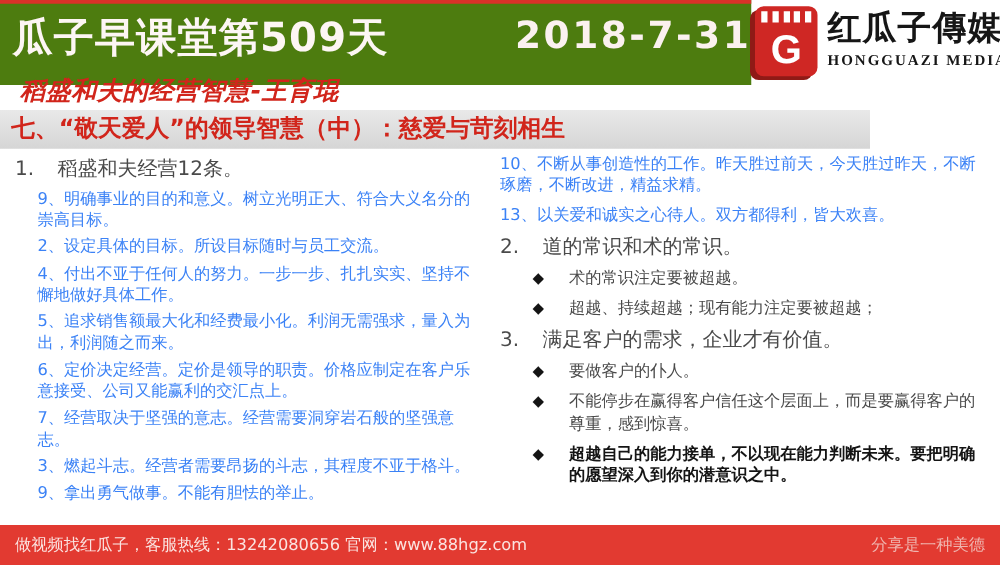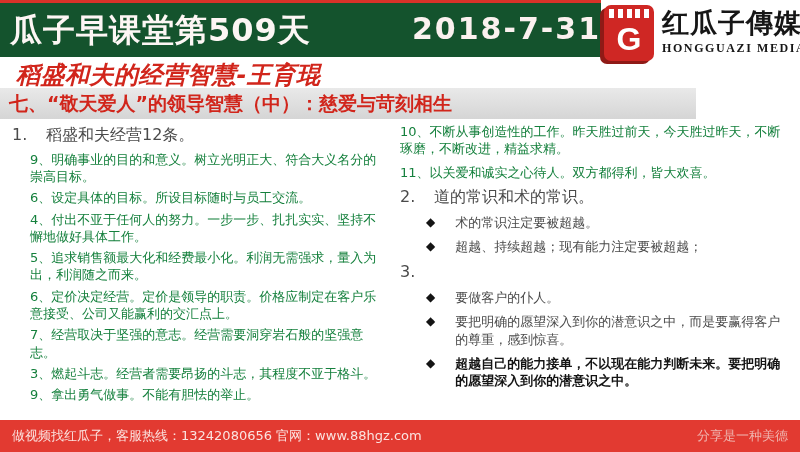--- a/index.html
+++ b/index.html
@@ -12,22 +12,22 @@
   .page {
     position: relative;
     width: 800px; height: 452px;
     background: #ffffff;
     overflow: hidden;
   }
 
   
   .banner {
     position: absolute; left: 0; top: 0;
-    width: 601px; height: 57px;
-    background: #14532d;
+    width: 601px; height: 68px;
+    background: #4d7c0f;
     border-top: 3px solid #d93229;
   }
   .banner-title {
     position: absolute; left: 10px; top: 6px;
     font-size: 32px; font-weight: bold;
     color: #fdf6f4; letter-spacing: 1px;
     white-space: nowrap;
   }
   .banner-date {
     position: absolute; left: 412px; top: 8px;
@@ -74,21 +74,21 @@
   }
   .logo-en {
     font-family: "Liberation Serif", serif;
     font-size: 12px; font-weight: bold; color: #161616;
     letter-spacing: 1.6px; margin-top: 3px; white-space: nowrap;
   }
 
   
   .subtitle {
     position: absolute; left: 16px; top: 59px;
-    font-size: 24px; font-weight: bold; font-style: italic;
+    font-size: 20px; font-weight: bold; font-style: italic;
     color: #d1251b; letter-spacing: 0.5px;
     white-space: nowrap;
   }
 
   
   .section-bar {
     position: absolute; left: 0; top: 88px;
     width: 696px; height: 31px;
     background: linear-gradient(#e9e9e9, #d5d5d5);
   }
@@ -110,21 +110,21 @@
 
   .col-heading {
     display: flex;
     font-size: 16px; color: #4a4a4a;
     margin: 2px 0 5px 0; line-height: 1.3;
   }
   .col-heading .num { flex: 0 0 34px; }
 
   p.item {
     font-size: 13px; line-height: 1.33;
-    margin: 0 0 4px 18px; color: #15803d;
+    margin: 0 0 4px 18px; color: #3b82f6;
   }
   .col-right p.item { margin-left: 2px; margin-bottom: 6px; }
 
   .row-heading {
     display: flex;
     font-size: 16px; color: #4a4a4a;
     margin: 4px 0 6px 2px; line-height: 1.3;
   }
   .row-heading .num { flex: 0 0 34px; }
 
@@ -186,58 +186,59 @@
   </div>
 
   <div class="content">
 
     <div class="col-left">
       <div class="col-heading">
         <span class="num">1.</span>
         <span>稻盛和夫经营12条。</span>
       </div>
       <p class="item">9、明确事业的目的和意义。树立光明正大、符合大义名分的崇高目标。</p>
-      <p class="item">6、设定具体的目标。所设目标随时与员工交流。</p>
+      <p class="item">2、设定具体的目标。所设目标随时与员工交流。</p>
       <p class="item">4、付出不亚于任何人的努力。一步一步、扎扎实实、坚持不懈地做好具体工作。</p>
       <p class="item">5、追求销售额最大化和经费最小化。利润无需强求，量入为出，利润随之而来。</p>
       <p class="item">6、定价决定经营。定价是领导的职责。价格应制定在客户乐意接受、公司又能赢利的交汇点上。</p>
       <p class="item">7、经营取决于坚强的意志。经营需要洞穿岩石般的坚强意志。</p>
       <p class="item">3、燃起斗志。经营者需要昂扬的斗志，其程度不亚于格斗。</p>
       <p class="item">9、拿出勇气做事。不能有胆怯的举止。</p>
     </div>
 
     <div class="col-right">
       <p class="item">10、不断从事创造性的工作。昨天胜过前天，今天胜过昨天，不断琢磨，不断改进，精益求精。</p>
-      <p class="item">11、以关爱和诚实之心待人。双方都得利，皆大欢喜。</p>
+      <p class="item">13、以关爱和诚实之心待人。双方都得利，皆大欢喜。</p>
 
       <div class="row-heading">
         <span class="num">2.</span>
         <span>道的常识和术的常识。</span>
       </div>
 
       <div class="row-bullet">
         <span class="diamond">◆</span>
         <span>术的常识注定要被超越。</span>
       </div>
       <div class="row-bullet">
         <span class="diamond">◆</span>
         <span>超越、持续超越；现有能力注定要被超越；</span>
       </div>
 
       <div class="row-heading">
         <span class="num">3.</span>
+        <span>满足客户的需求，企业才有价值。</span>
       </div>
 
       <div class="row-bullet">
         <span class="diamond">◆</span>
         <span>要做客户的仆人。</span>
       </div>
       <div class="row-bullet">
         <span class="diamond">◆</span>
-        <span>要把明确的愿望深入到你的潜意识之中，而是要赢得客户的尊重，感到惊喜。</span>
+        <span>不能停步在赢得客户信任这个层面上，而是要赢得客户的尊重，感到惊喜。</span>
       </div>
       <div class="row-bullet bold">
         <span class="diamond">◆</span>
         <span>超越自己的能力接单，不以现在能力判断未来。要把明确的愿望深入到你的潜意识之中。</span>
       </div>
     </div>
 
   </div>
 
   <div class="footer">

